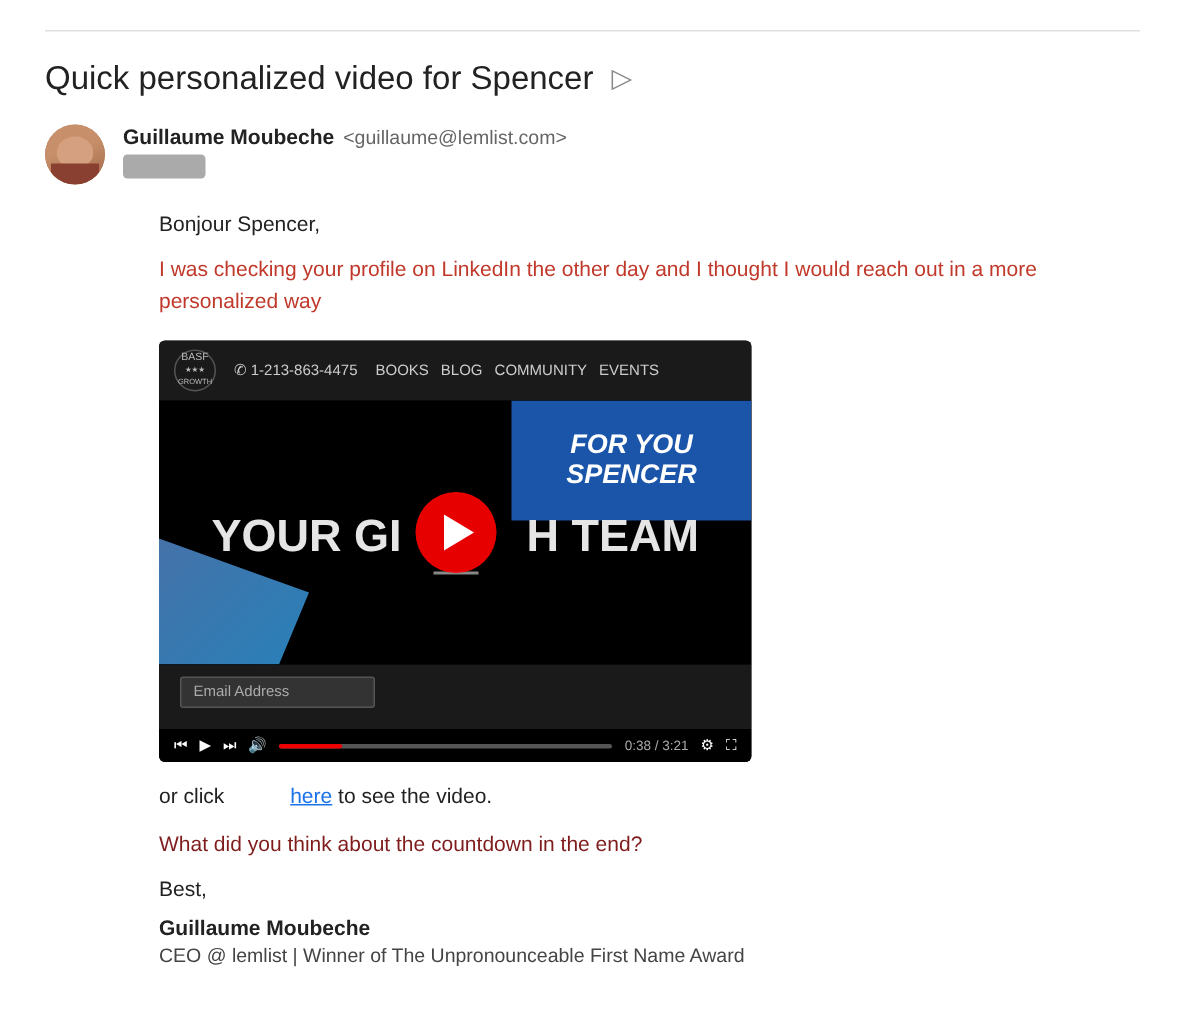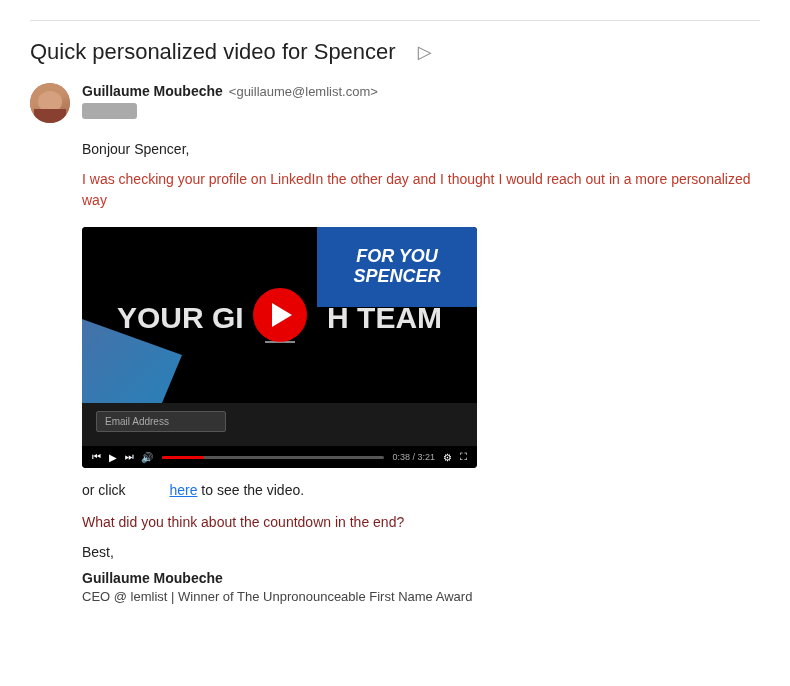--- a/index.html
+++ b/index.html
@@ -8,21 +8,21 @@
       background: #fff;
       color: #222;
       font-size: 14px;
       padding: 20px 30px;
       max-width: 790px;
     }
 
     .email-title-row {
       display: flex;
       align-items: center;
-      gap: 22px;
+      gap: 12px;
       margin-bottom: 18px;
     }
     .email-title {
       font-size: 22px;
       font-weight: 400;
       color: #222;
     }
     .forward-icon {
       color: #888;
       font-size: 18px;
@@ -92,21 +92,21 @@
     }
     .sender-tag {
       display: inline-block;
       background: #aaa;
       border-radius: 3px;
       width: 55px;
       height: 16px;
     }
 
     .email-body {
-      margin-left: 52px;
+      margin-left: 76px;
     }
     .greeting {
       margin-bottom: 12px;
       font-size: 14px;
     }
     .intro-text {
       color: #c0392b;
       font-size: 14px;
       margin-bottom: 16px;
       line-height: 1.5;
@@ -364,20 +364,32 @@
 </div>
 
 <div class="email-body">
 
   <p class="greeting">Bonjour Spencer,</p>
 
   <p class="intro-text">I was checking your profile on LinkedIn the other day and I thought I would reach out in a more personalized way</p>
 
   <div class="video-container">
 
+    <div class="video-header">
+      <div class="video-logo">
+        <span style="font-size:7px; color:#bbb; text-align:center; line-height:1.1;">BASF<br><span style="font-size:5px;">★★★</span><br><span style="font-size:5px;">GROWTH</span></span>
+      </div>
+      <span class="video-phone">✆ 1-213-863-4475</span>
+      <div class="video-nav">
+        <span>BOOKS</span>
+        <span>BLOG</span>
+        <span>COMMUNITY</span>
+        <span>EVENTS</span>
+      </div>
+    </div>
 
     <div class="video-main">
       <div class="video-bg-left"></div>
 
       <div class="video-text-overlay">
         <span class="for-you-text">FOR YOU</span>
         <span class="for-you-text">SPENCER</span>
       </div>
 
       <div class="video-center-text">

